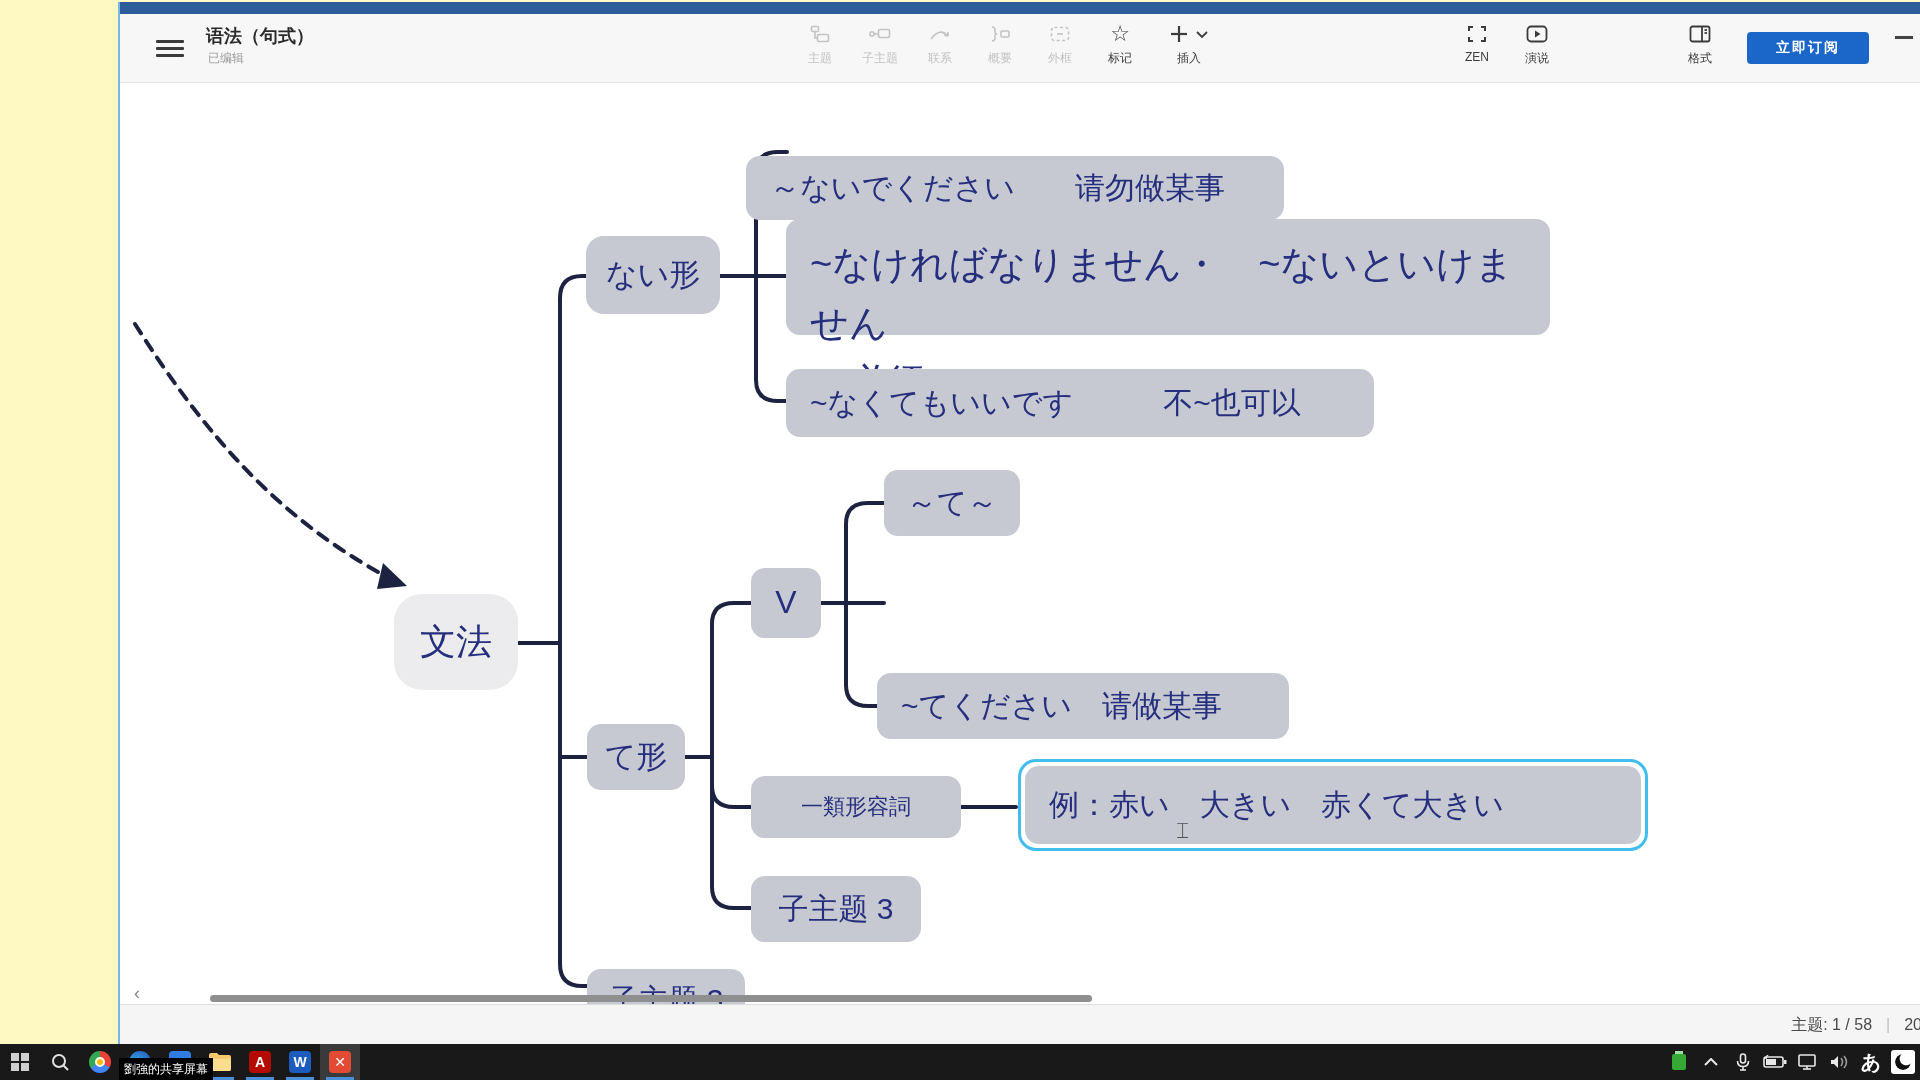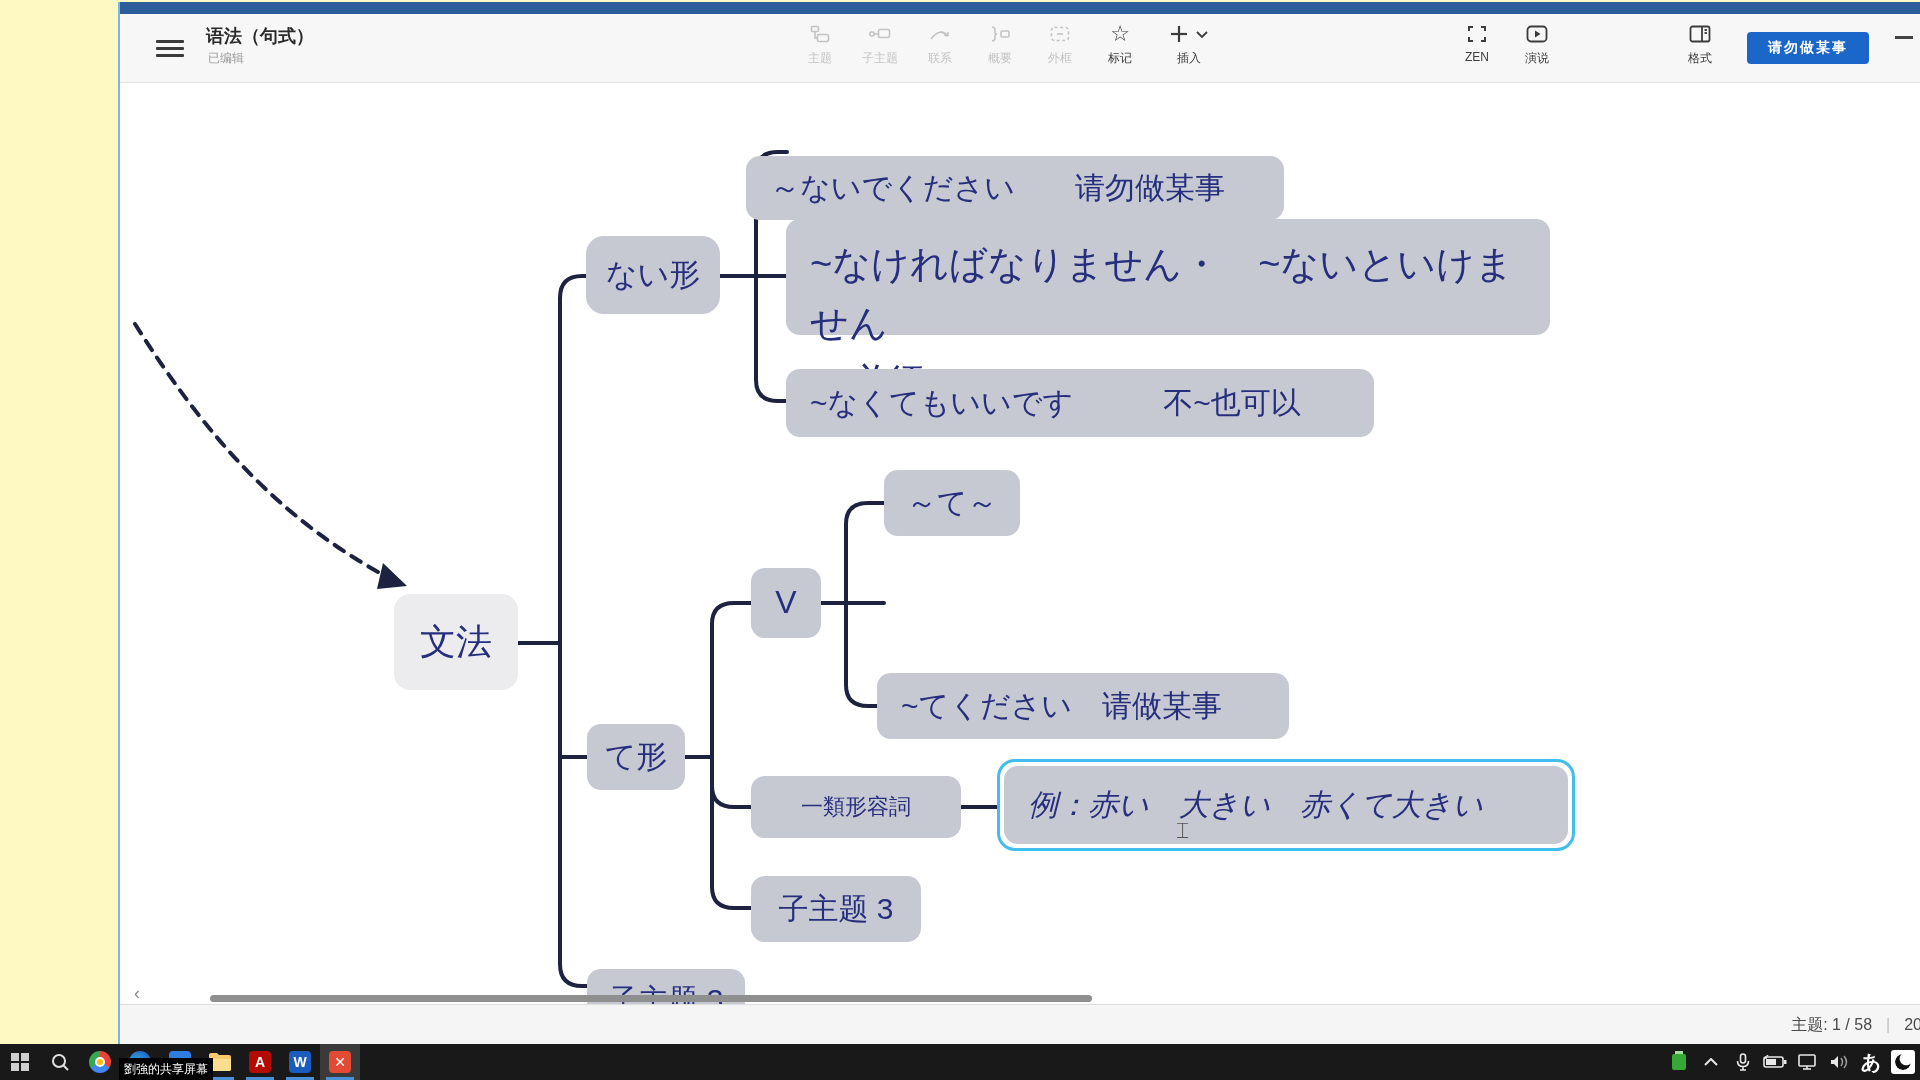--- a/index.html
+++ b/index.html
@@ -25,21 +25,21 @@
   .subscribe{position:absolute;left:1627px;top:18px;width:122px;height:32px;background:#1b66c9;
              color:#fff;font-size:14px;font-weight:bold;border:none;border-radius:4px;
              display:flex;align-items:center;justify-content:center;letter-spacing:2px;cursor:pointer;}
   .minim{position:absolute;left:1775px;top:22px;width:18px;height:3px;background:#444;}
   
   #canvas{position:absolute;left:0;top:81px;width:1802px;height:921px;background:#fff;overflow:hidden;}
   .node{position:absolute;background:#c6c8d2;border-radius:14px;color:#252f7d;
         display:flex;align-items:center;box-sizing:border-box;padding:0 24px;
         white-space:pre-wrap;line-height:1.35;cursor:pointer;}
   .node.center{justify-content:center;padding:0 8px;}
-  .root{background:#ececef;border-radius:16px;}
+  .root{background:#ececef;border-radius:28px;}
   #selwrap{position:absolute;border:3px solid #41bdee;border-radius:18px;background:#fff;
            box-sizing:border-box;padding:4px;cursor:pointer;}
   #selwrap .node{position:relative;width:100%;height:100%;left:0;top:0;}
   .ibeam{position:absolute;font-size:22px;color:#555;font-family:"DejaVu Sans",sans-serif;}
   
   .hscroll{position:absolute;left:90px;top:912px;width:882px;height:7px;background:#8f8f8f;
            border-radius:4px;cursor:pointer;}
   .harrow{position:absolute;left:14px;top:900px;font-size:18px;color:#888;cursor:pointer;}
   
   #statusbar{position:absolute;left:0;top:1002px;width:1802px;height:40px;background:#f5f5f6;
@@ -186,21 +186,21 @@
                 <rect x="1.5" y="1.5" width="19" height="15" rx="2"></rect>
                 <line x1="13" y1="1.5" x2="13" y2="16.5"></line>
                 <line x1="15.5" y1="5" x2="18" y2="5"></line>
                 <line x1="15.5" y1="8" x2="18" y2="8"></line>
               </g>
             </svg>
         </span>
         <span>格式</span>
       </div>
 
-      <button class="subscribe">请勿做某事</button>
+      <button class="subscribe">立即订阅</button>
       <div class="minim"></div>
     </div>
 
     <div id="canvas">
 
       <svg width="1802" height="921" viewBox="0 0 1802 921" style="position:absolute;left:0;top:0">
         <g transform="translate(-118,-81)" fill="none" stroke="#1d2240" stroke-width="4" stroke-linecap="round">
 
           <path d="M 516 641 H 556"></path>
           <path d="M 558 641 V 296 Q 558 274 580 274 H 585"></path>
@@ -264,21 +264,21 @@
 
 
       <div class="node" style="left:757px;top:590px;width:412px;height:66px;font-size:30px;">
         <span>~てください　请做某事</span>
       </div>
 
       <div class="node center" style="left:631px;top:693px;width:210px;height:62px;font-size:22px;">
         <span>一類形容詞</span>
       </div>
 
-      <div id="selwrap" style="left:877px;top:676px;width:578px;height:92px;font-style:italic;">
+      <div id="selwrap" style="left:898px;top:676px;width:630px;height:92px;">
         <div class="node" style="font-size:30px;">
           <span>例：赤い　大きい　赤くて大きい</span>
         </div>
       </div>
 
       <div class="node center" style="left:631px;top:793px;width:170px;height:66px;font-size:30px;">
         <span>子主题 3</span>
       </div>
 
       <div class="node center" style="left:467px;top:886px;width:158px;height:62px;font-size:30px;">

